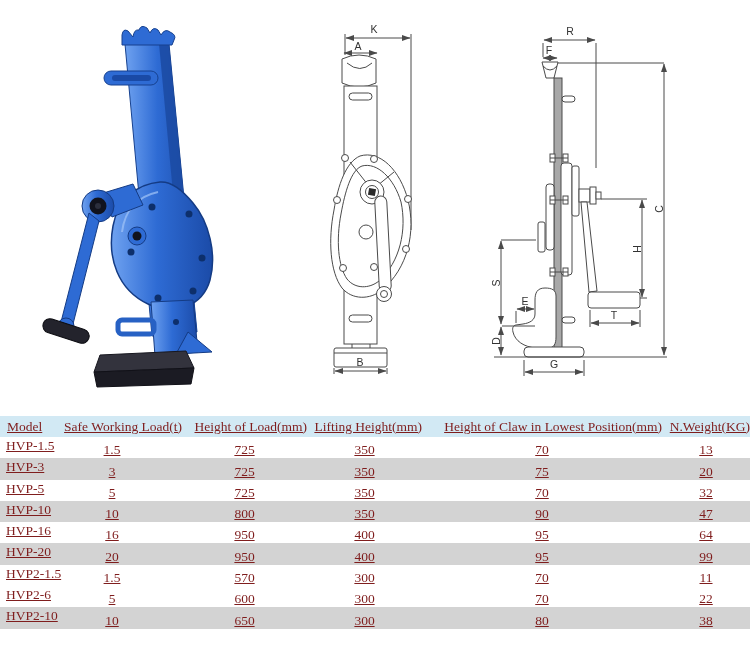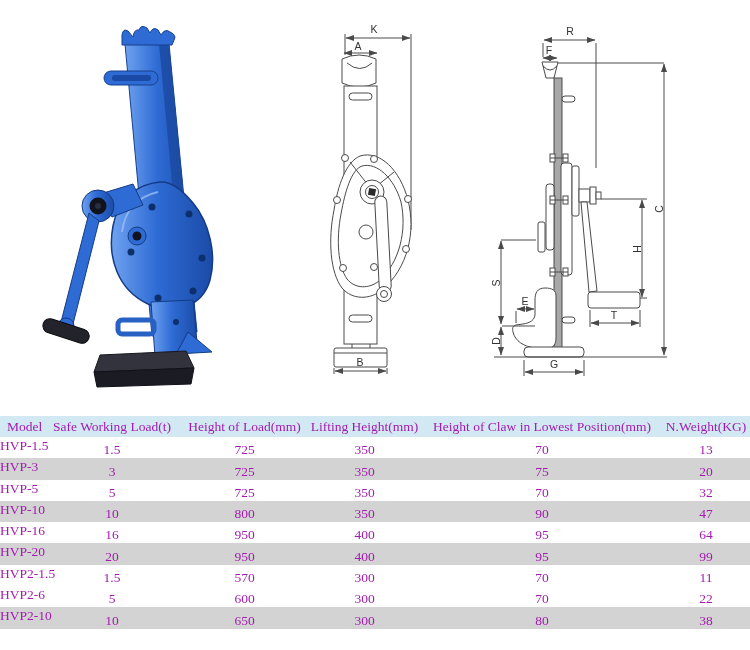--- a/index.html
+++ b/index.html
@@ -8,39 +8,39 @@
     background:#ffffff;font-family:"Liberation Serif", serif;
   }
   .figures{position:absolute;top:0;left:0;}
   svg text.dim{
     font-family:"Liberation Sans", sans-serif;
     font-size:10.5px;fill:#333;text-anchor:middle;
   }
   table.spec{
     position:absolute;top:416px;left:0;width:750px;
     border-collapse:collapse;table-layout:fixed;
-    font-size:13.5px;color:#a21caf;
+    font-size:13.5px;color:#7f1d1d;text-decoration:underline;
   }
   table.spec col.c0{width:42px;}
   table.spec col.c1{width:140px;}
   table.spec col.c2{width:125px;}
   table.spec col.c3{width:115px;}
   table.spec col.c4{width:240px;}
   table.spec col.c5{width:88px;}
   table.spec th{
     background:#d2e9f4;font-weight:normal;height:21px;
-    text-align:center;padding:0;white-space:nowrap;overflow:visible;
+    text-align:right;padding:0;white-space:nowrap;overflow:visible;
   }
   table.spec th.model-h{text-align:left;padding-left:7px;}
   table.spec td{
     height:21.3px;text-align:center;padding:0;
     vertical-align:bottom;line-height:17px;white-space:nowrap;
   }
   table.spec td.model{
-    text-align:left;vertical-align:top;line-height:18px;
+    text-align:left;padding-left:6px;vertical-align:top;line-height:18px;
   }
   table.spec tr.alt{background:#d3d3d3;margin-top:13px;}
 </style>
 </head>
 <body>
 
 <div class="figures">
 <svg width="750" height="410" viewBox="0 0 750 410">
   <defs>
     <linearGradient id="jb" x1="0" y1="0" x2="1" y2="0">

